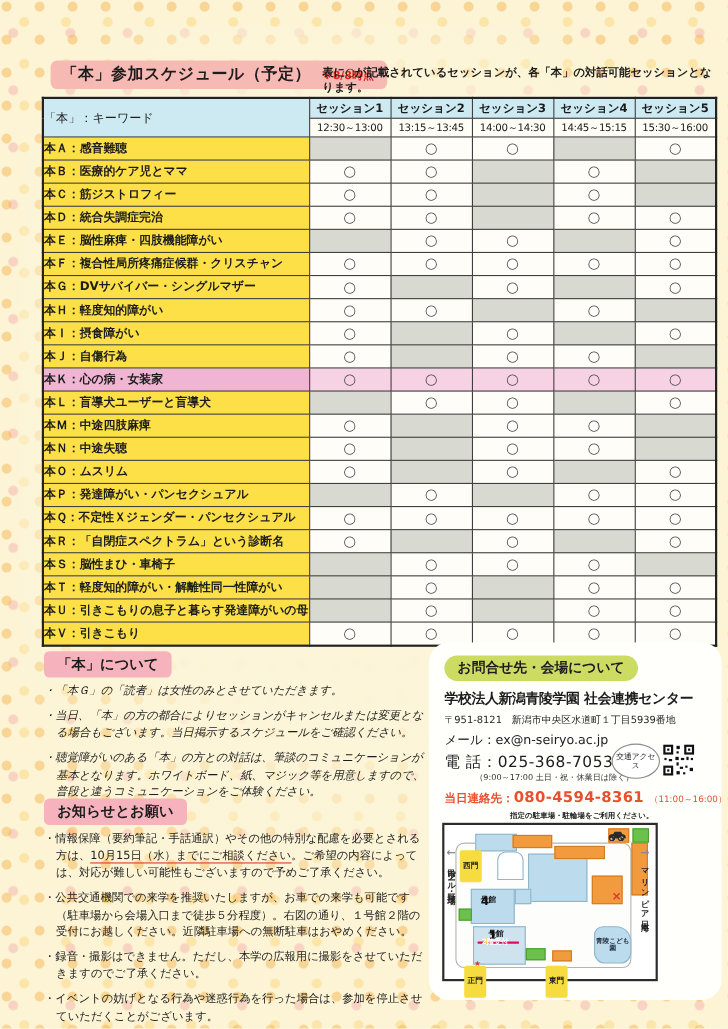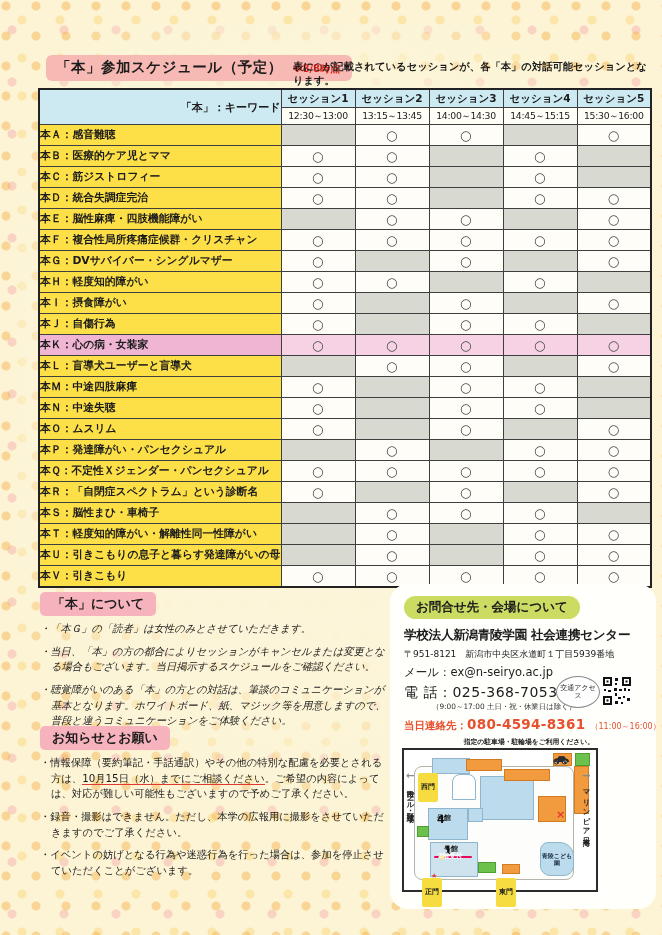--- a/index.html
+++ b/index.html
@@ -25,21 +25,21 @@
   .title-badge .n{color:#e0261c;font-size:10px;font-weight:bold;}
   .header-note{left:293px;top:60px;width:362px;font-size:10.3px;font-weight:bold;line-height:1.35;}
 
   
   table.sched{left:38px;top:88px;position:absolute;border-collapse:collapse;table-layout:fixed;
     background:#fefdf6;border:2px solid #222;}
   table.sched th, table.sched td{border:1px solid #3f3f3f;padding:0;}
   col.c-kw{width:242px;} col.c-s{width:74px;}
   .sess-name{background:#cde9f2;font-size:10.5px;font-weight:bold;height:17px;text-align:center;}
   .sess-time{background:#fefdf6;font-size:9.3px;font-weight:normal;height:16px;text-align:center;letter-spacing:-0.3px;}
-  .kw-head{background:#cde9f2;font-size:11px;font-weight:bold;text-align:right;padding-left:7px;}
+  .kw-head{background:#cde9f2;font-size:11px;font-weight:normal;text-align:left;padding-left:7px;}
   td.kw{background:#fde047;font-size:10.8px;font-weight:bold;text-align:left;padding-left:6px;height:20px;white-space:nowrap;}
   td.cell{text-align:center;vertical-align:middle;font-size:13.5px;color:#4d4d4d;}
   td.cell.on{background:#fefdf8;}
   td.cell.off{background:#d8d9d0;}
   tr.hl td.kw{background:#efb5d3;}
   tr.hl td.cell.on, tr.hl td.cell.off{background:#f6d2e4;}
 
   
   .sec-badge{background:#f6b3bd;border-radius:5px;padding:3px 12px;font-size:13px;font-weight:bold;display:inline-block;}
   .sec-badge.olive{background:#ccdc63;border-radius:13px;font-size:12.5px;}
@@ -308,20 +308,21 @@
   <div class="layer sec-badge" style="left:40px;top:592px;">「本」について</div>
   <div class="layer bullets" style="left:40px;top:621px;font-style:italic;">
     <p>・「本Ｇ」の「読者」は女性のみとさせていただきます。</p>
     <p>・当日、「本」の方の都合によりセッションがキャンセルまたは変更となる場合もございます。当日掲示するスケジュールをご確認ください。</p>
     <p>・聴覚障がいのある「本」の方との対話は、筆談のコミュニケーションが基本となります。ホワイトボード、紙、マジック等を用意しますので、普段と違うコミュニケーションをご体験ください。</p>
   </div>
 
   <div class="layer sec-badge" style="left:40px;top:726px;">お知らせとお願い</div>
   <div class="layer bullets" style="left:40px;top:755px;">
     <p><span>・情報保障（要約筆記・手話通訳）やその他の特別な配慮を必要とされる方は、</span><span class="u-red">10月15日（水）までにご相談ください</span><span>。ご希望の内容によっては、対応が難しい可能性もございますので予めご了承ください。</span></p>
+    <p>・公共交通機関での来学を推奨いたしますが、お車での来学も可能です（駐車場から会場入口まで徒歩５分程度）。右図の通り、１号館２階の受付にお越しください。近隣駐車場への無断駐車はおやめください。</p>
     <p>・録音・撮影はできません。ただし、本学の広報用に撮影をさせていただきますのでご了承ください。</p>
     <p>・イベントの妨げとなる行為や迷惑行為を行った場合は、参加を停止させていただくことがございます。</p>
   </div>
 
   <div class="layer card"></div>
   <div class="layer sec-badge olive" style="left:404px;top:596px;">お問合せ先・会場について</div>
   <div class="layer c-org">学校法人新潟青陵学園 社会連携センター</div>
   <div class="layer c-addr">〒951-8121　新潟市中央区水道町１丁目5939番地</div>
   <div class="layer c-mail">メール：ex@n-seiryo.ac.jp</div>
   <div class="layer c-tel">電 話：025-368-7053</div>

